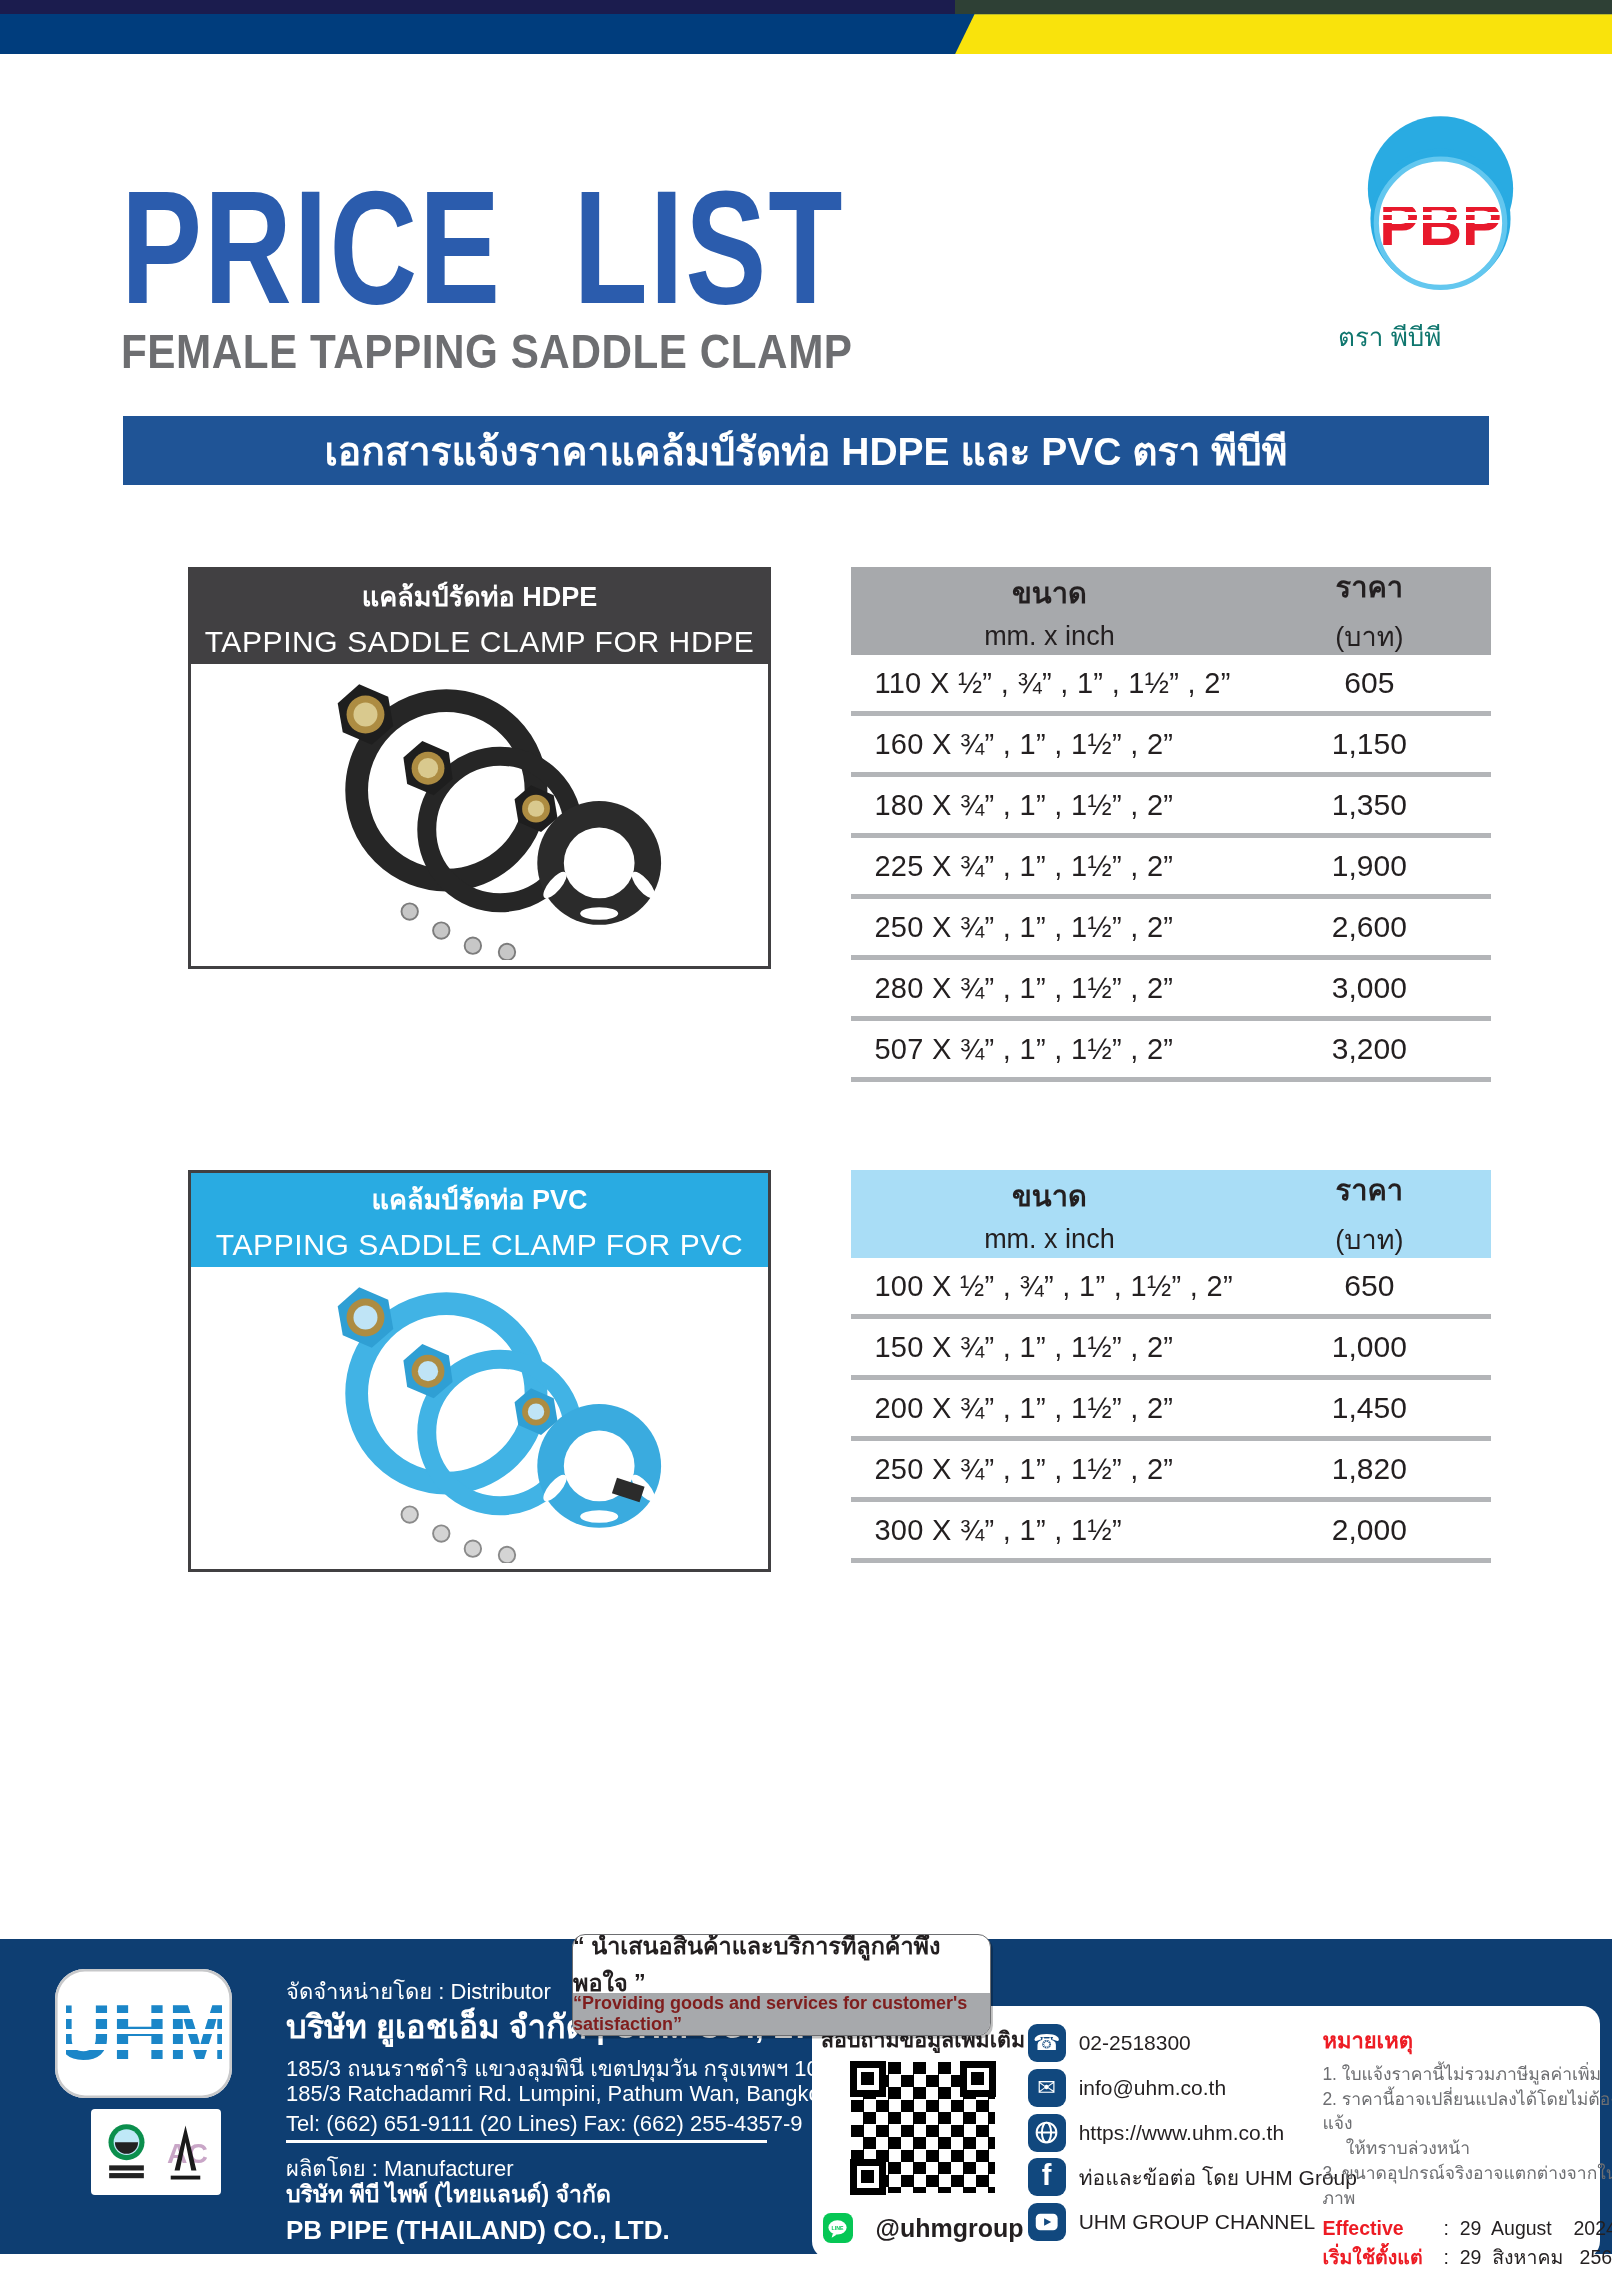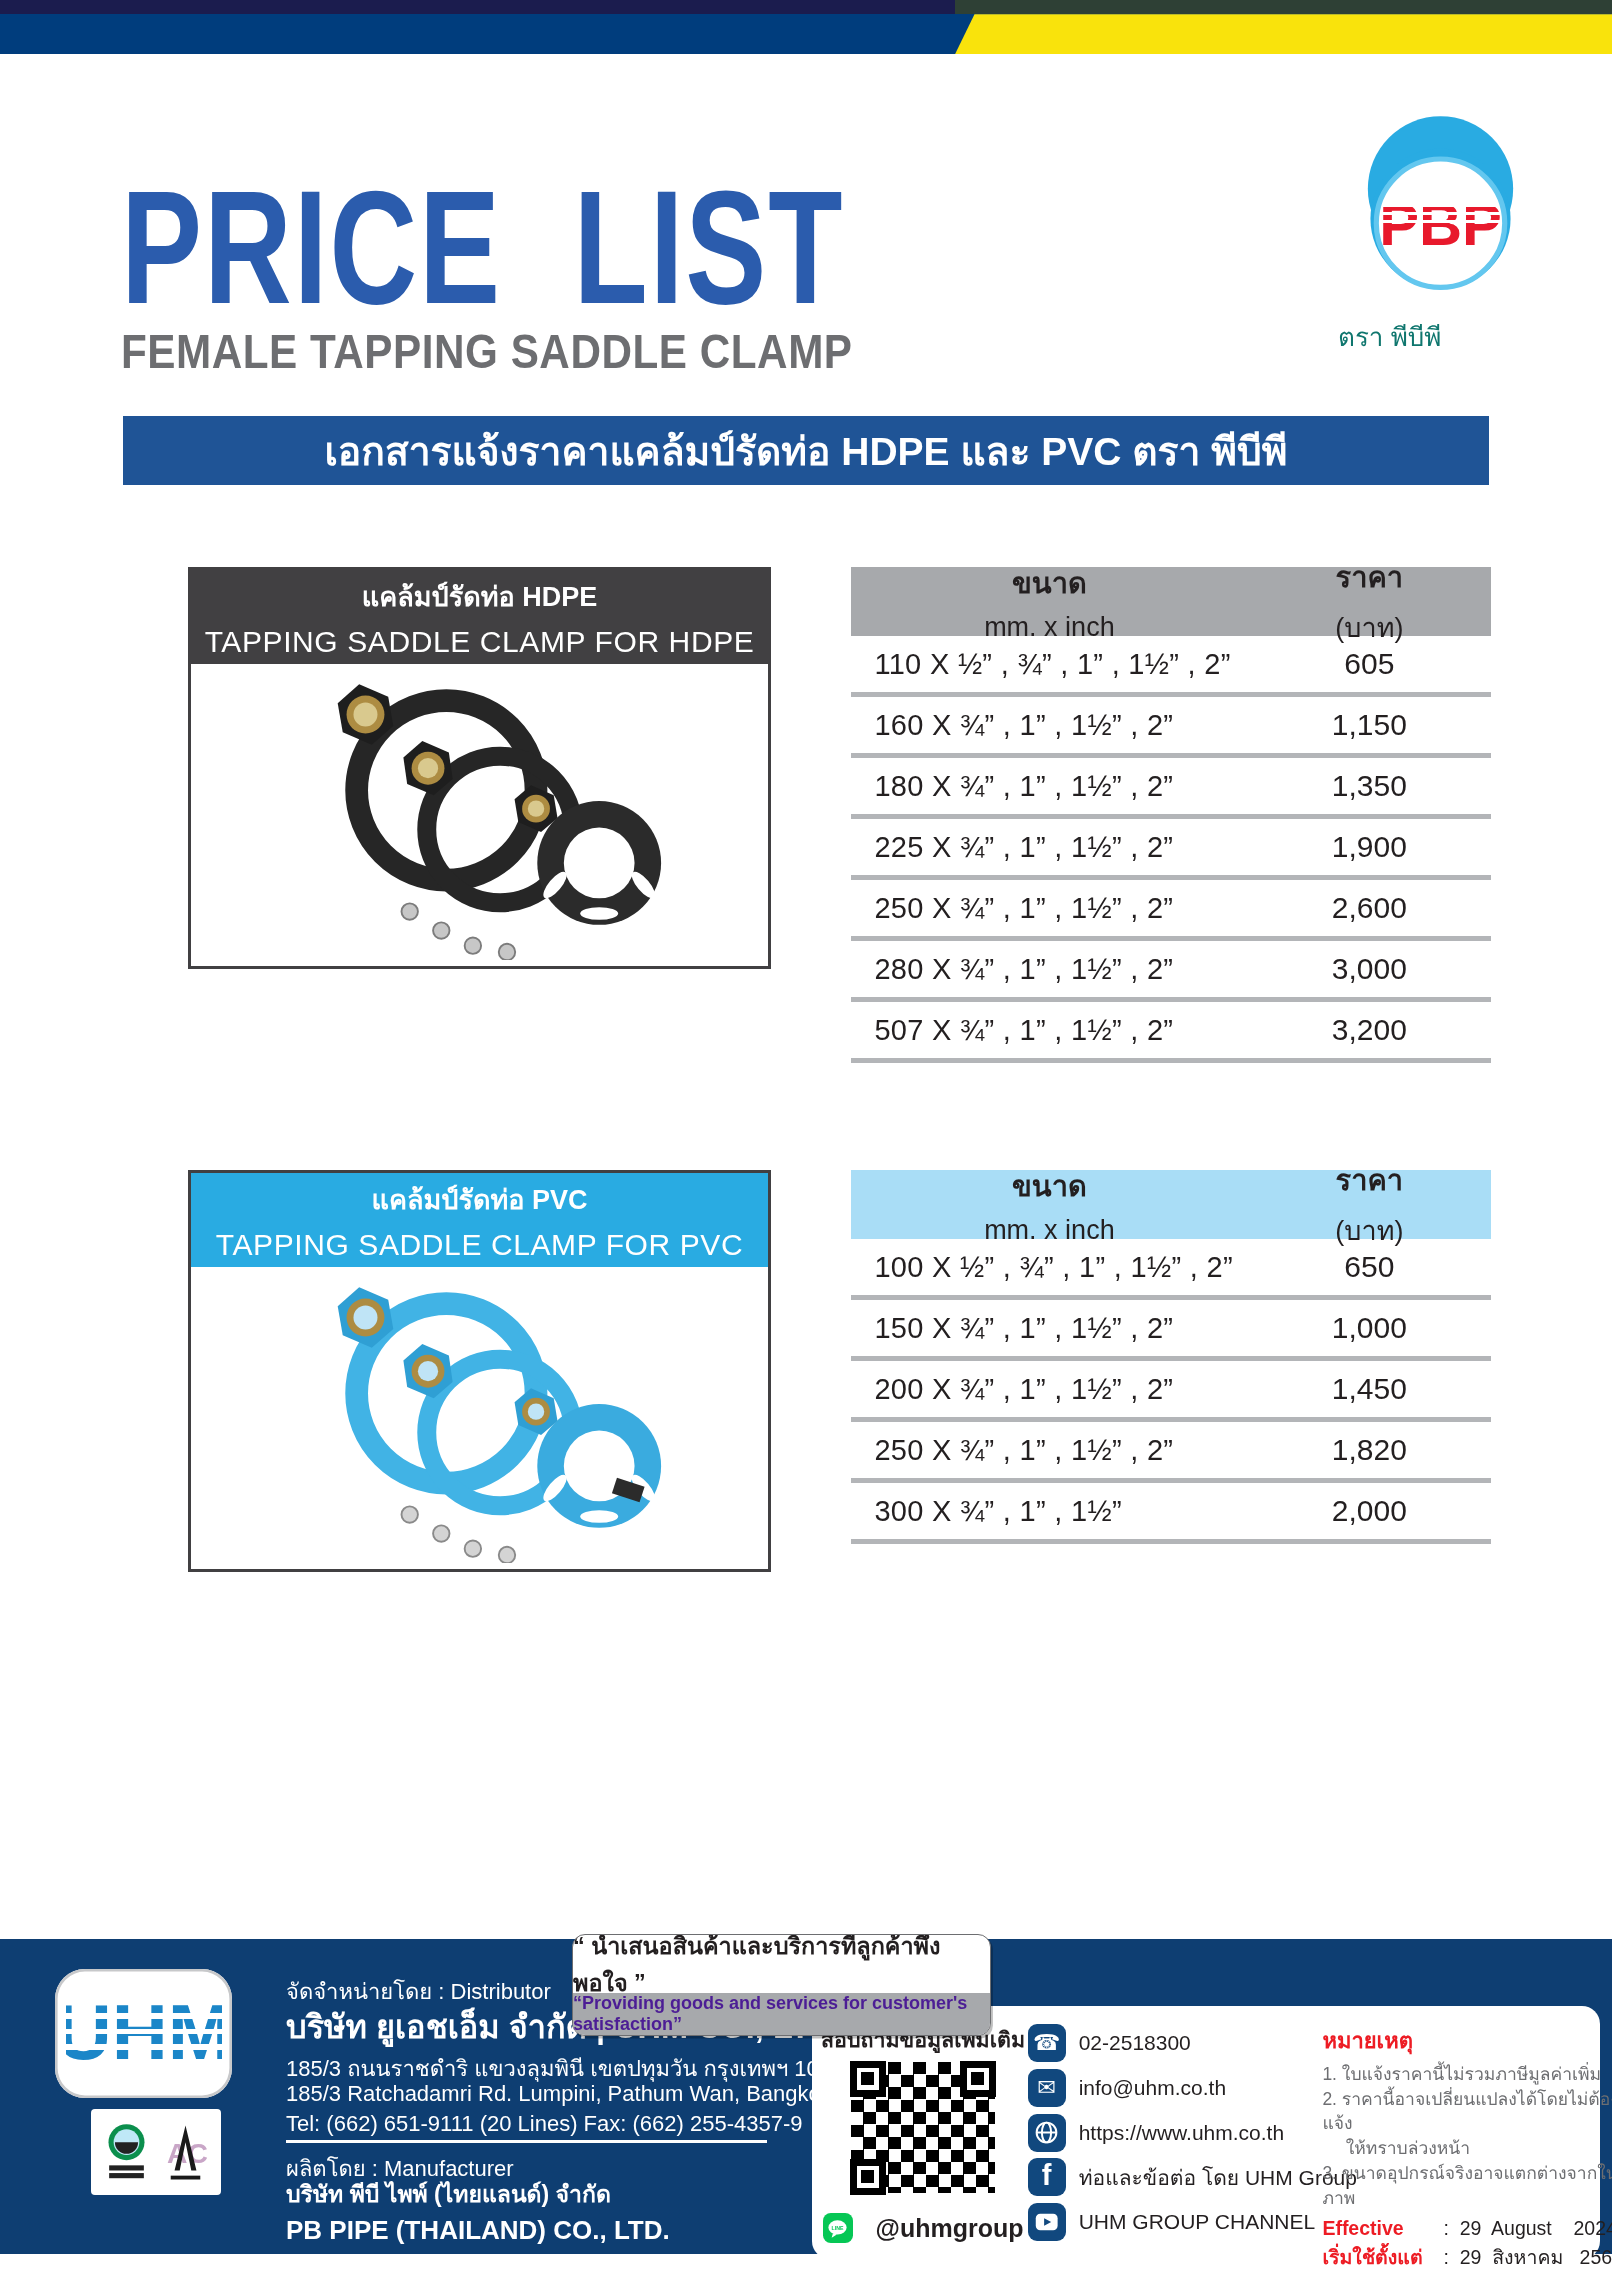--- a/index.html
+++ b/index.html
@@ -36,39 +36,39 @@
   .pbox-head.dark{background:#414042;}
   .pbox-head.cyan{background:#29abe2;}
   .pbox-head .th{font-size:27px;font-weight:bold;}
   .pbox-head .en{font-size:30px;font-weight:normal;letter-spacing:0.6px;}
   .pbox-img{height:300px;display:flex;align-items:center;justify-content:center;}
 
   
   .ptable{left:851px;width:640px;}
   .ptable-hdpe{top:567px;}
   .ptable-pvc{top:1170px;}
-  .thead{display:flex;height:69px;}
+  .thead{display:flex;height:88px;}
   .thead.gray{background:#a7a9ac;}
   .thead.lblue{background:#a9ddf6;}
   .thcell{display:flex;flex-direction:column;align-items:center;justify-content:center;gap:5.2px;color:#231f20;}
   .thcell .l1{font-size:29px;font-weight:bold;}
   .thcell .l2{font-size:27px;}
   .c-size{width:62%;}
   .c-price{width:38%;}
   .trow{display:flex;align-items:center;height:56px;border-bottom:5.8px solid #b3b5b8;}
   .trow .size{width:62%;box-sizing:border-box;padding-left:23.4px;font-size:29px;letter-spacing:0.3px;}
   .trow .price{width:38%;text-align:center;font-size:30px;}
 
   
   .gray-line{left:0;top:1969px;width:1612px;height:8.4px;background:#b7b9bb;}
   .quote-box{left:572px;top:1934px;width:417px;height:100px;border:1.9px solid #6d6e71;border-radius:13px;
              overflow:hidden;background:#fff;z-index:3;box-shadow:1.9px 2.6px 0 rgba(0,0,0,.25);}
   .quote-th{height:58px;display:flex;align-items:center;justify-content:center;font-size:23.4px;font-weight:bold;color:#231f20;}
   .quote-en{height:42px;background:#a7a9ac;display:flex;align-items:center;justify-content:center;
-            font-size:18px;font-weight:bold;color:#4c1d95;}
+            font-size:18px;font-weight:bold;color:#7f1d1d;}
 
   
   .footer{left:0;top:1939px;width:1612px;height:315px;background:#0e3e72;color:#fff;}
   .uhm-logo{left:55px;top:30px;width:177px;height:129px;background:#fff;border-radius:30px;
             display:flex;align-items:center;justify-content:center;box-shadow:0 0 0 2.6px #c7c8ca inset;}
   .cert-box{left:91px;top:170px;width:130px;height:86px;background:#fff;border-radius:3.9px;
             display:flex;align-items:center;justify-content:space-evenly;}
   .f-line{position:absolute;left:286px;white-space:nowrap;}
   .fs34{font-size:22px;}
   .fs50b{font-size:32.5px;font-weight:bold;}

